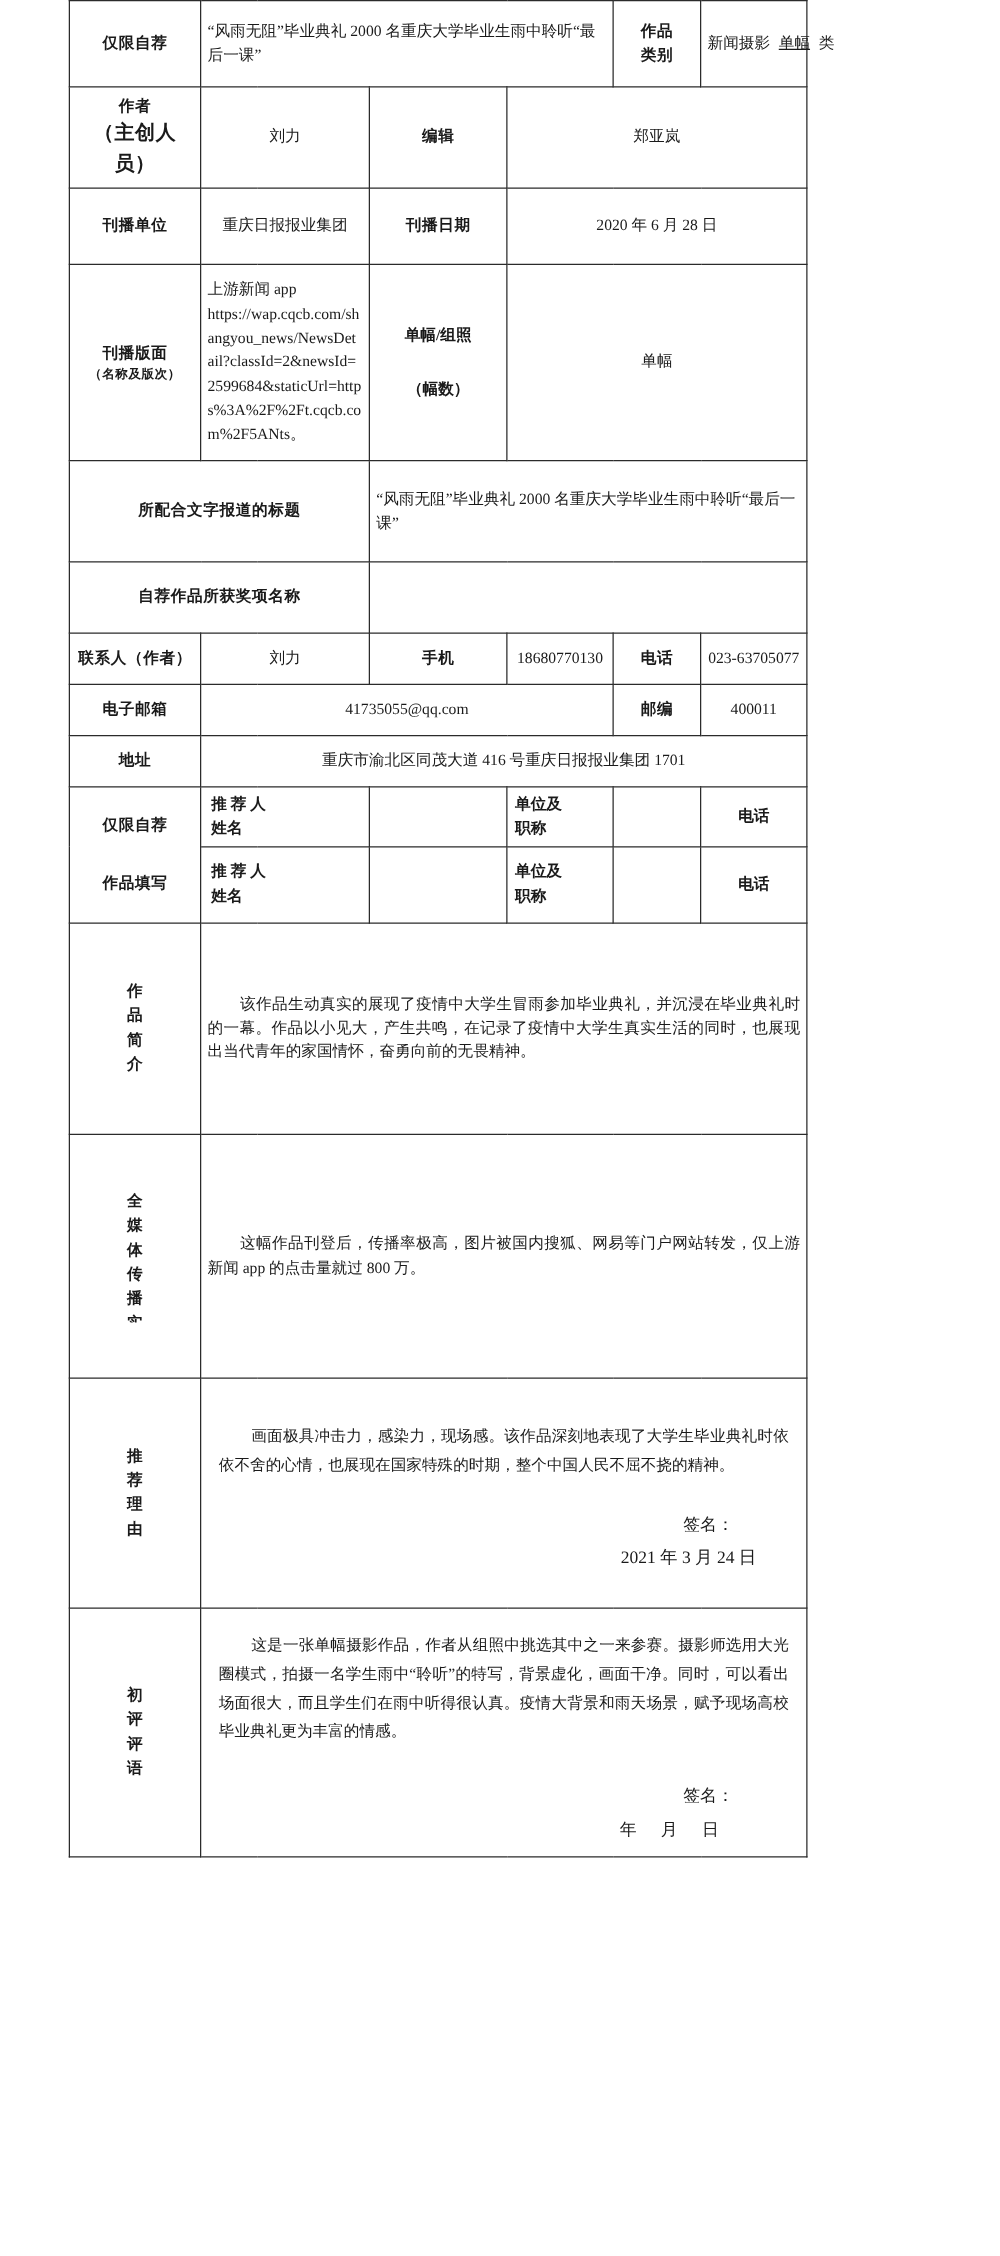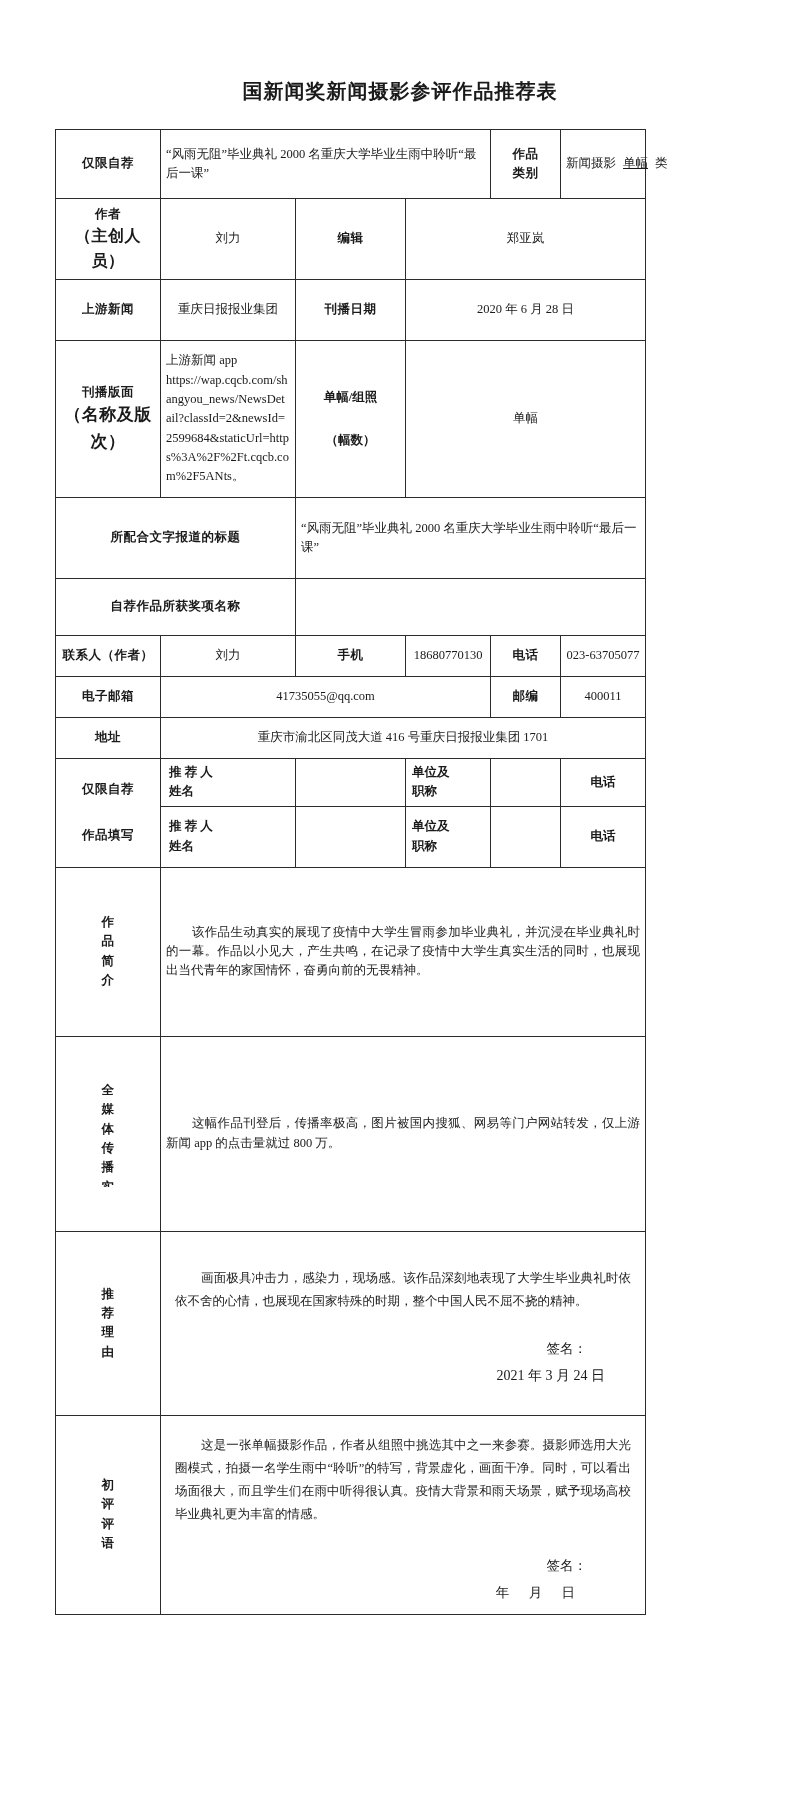--- a/index.html
+++ b/index.html
@@ -122,21 +122,20 @@
     padding-right: 58px;
     font-size: 13.5px;
     line-height: 2.0;
   }
 </style>
 </head>
 <body>
 
 <div class="page">
 
-  <div class="doc-title">国新闻奖新闻摄影参评作品推荐表</div>
 
   <table class="form">
     <colgroup>
       <col style="width:105px">
       <col style="width:45px">
       <col style="width:90px">
       <col style="width:110px">
       <col style="width:85px">
       <col style="width:70px">
       <col style="width:85px">
@@ -159,30 +158,30 @@
       <td class="lbl" style="height:72px">
         <span style="display:block">作者</span>
         <span style="display:block;font-size:16px">（主创人员）</span>
       </td>
       <td class="val" colspan="2">刘力</td>
       <td class="lbl">编辑</td>
       <td class="val" colspan="3">郑亚岚</td>
     </tr>
 
     <tr>
-      <td class="lbl" style="height:52px">上游新闻</td>
+      <td class="lbl" style="height:52px">刊播单位</td>
       <td class="val" colspan="2">重庆日报报业集团</td>
       <td class="lbl">刊播日期</td>
       <td class="val" colspan="3">2020 年 6 月 28 日</td>
     </tr>
 
     <tr>
       <td class="lbl" style="height:148px">
         <span style="display:block">刊播版面</span>
-        <span style="display:block;font-size:17px">（名称及版次）</span>
+        <span style="display:block;font-size:10px">（名称及版次）</span>
       </td>
       <td class="url-cell" colspan="2">
         <span class="firstline">上游新闻 app</span>
         <span>https://wap.cqcb.com/shangyou_news/NewsDetail?classId=2&amp;newsId=2599684&amp;staticUrl=https%3A%2F%2Ft.cqcb.com%2F5ANts。</span>
       </td>
       <td class="two-line">
         <span style="display:block">单幅/组照</span>
         <span class="sub" style="display:block;margin-top:24px">（幅数）</span>
       </td>
       <td class="val" colspan="3">单幅</td>

